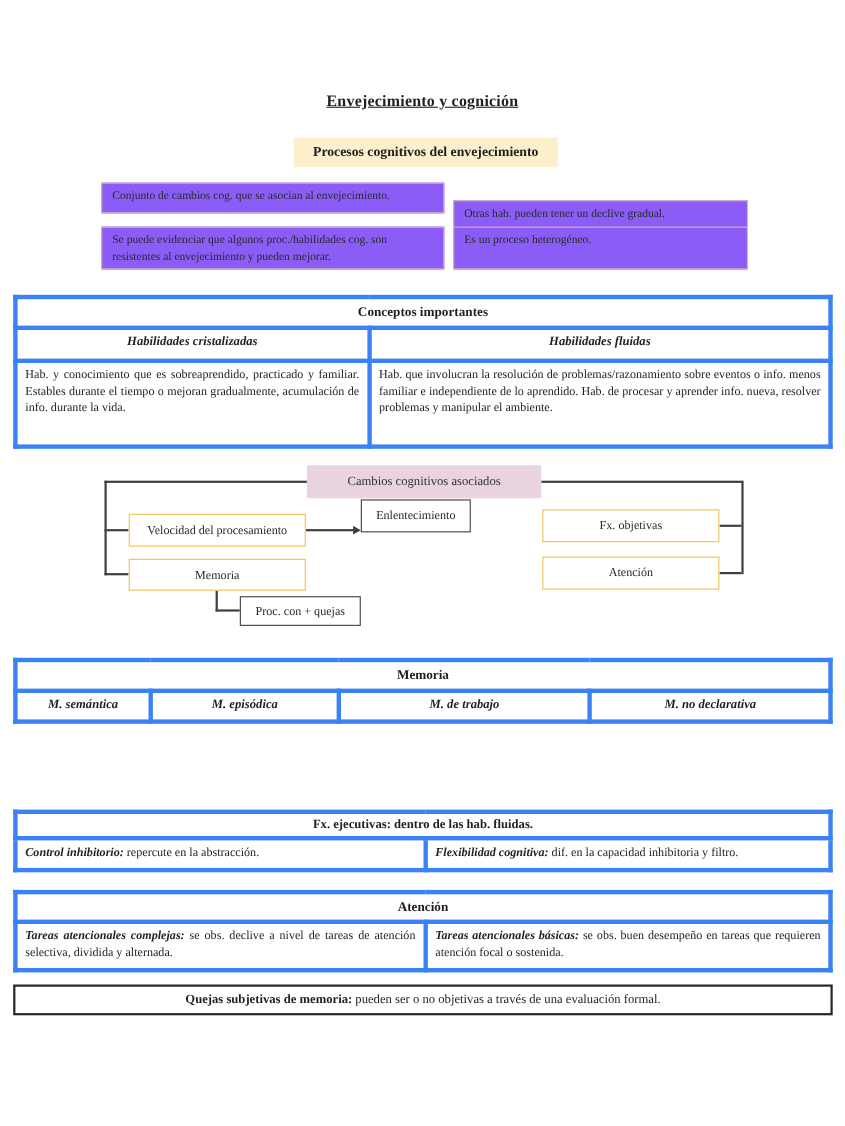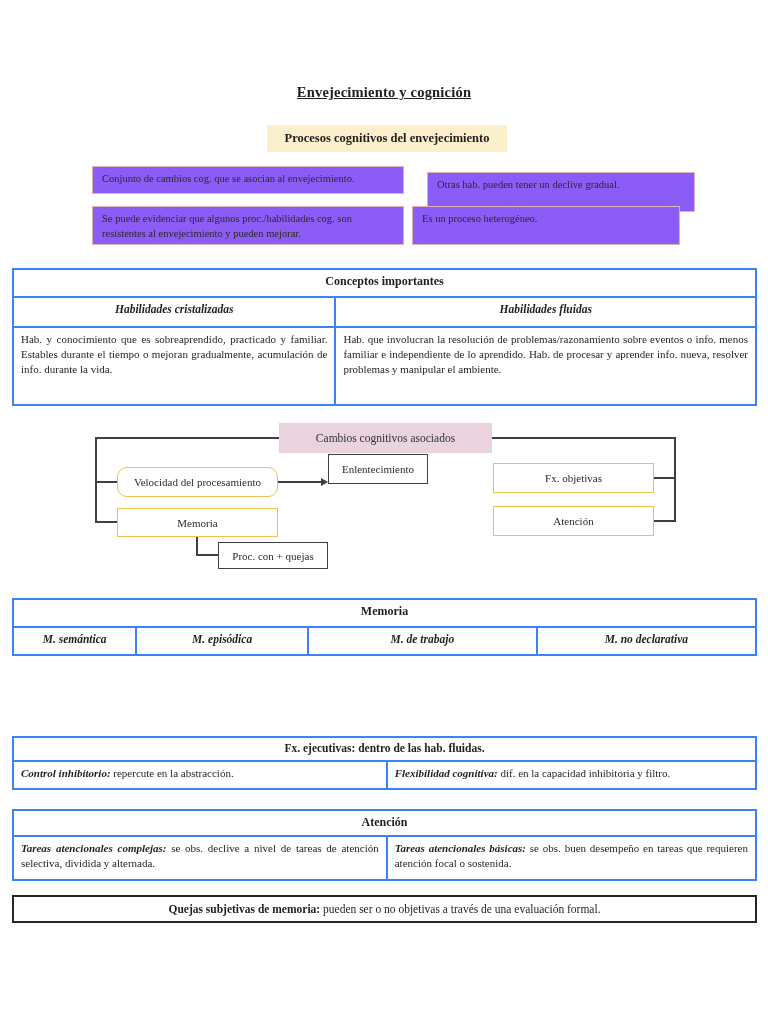--- a/index.html
+++ b/index.html
@@ -23,30 +23,30 @@
     font-weight:bold; font-size:12.5px; color:#1e1e1e;
   }
 
   
   .intro { position:absolute; top:166px; left:92px; width:590px; height:80px; }
   .ibox {
     position:absolute; box-sizing:border-box; border:1px solid #dfb2b6;
     font-size:10.5px; line-height:1.4; padding:5px 9px; color:#2a2a2a; background:#8b5cf6;
   }
   .ibox.b1 { left:0;     top:0;    width:312px; height:28px; }
-  .ibox.b2 { left:320px; top:6px;    width:268px; height:40px;margin-left:15px; }
+  .ibox.b2 { left:320px; top:16px;    width:268px; height:40px; }
   .ibox.b3 { left:0;     top:40px; width:312px; height:39px; }
   .ibox.b4 { left:320px; top:40px; width:268px; height:39px; }
 
   
   table.dtable {
     position:absolute; left:12px; width:745px; border-collapse:collapse;
     table-layout:fixed; border:2px solid #262626; font-size:11px; background:#fff;
   }
-  table.dtable td { border:2px solid #3b82f6; vertical-align:top; box-sizing:border-box; }
+  table.dtable td { border:4px solid #3b82f6; vertical-align:top; box-sizing:border-box; }
   td.t-title  { text-align:center; font-weight:bold; font-size:12px; vertical-align:middle; padding:4px 6px; }
   td.t-colhead{ text-align:center; font-weight:bold; font-style:italic; font-size:11.5px; vertical-align:middle; padding:5px 6px; }
   td.t-body   { text-align:justify; font-size:11px; line-height:1.38; padding:4px 7px 6px 7px; }
 
   #conceptos { top:268px; }
   #conceptos .r-title  { height:28px; }
   #conceptos .r-head   { height:30px; }
   #conceptos .r-body   { height:78px; }
 
   #memoria-table { top:598px; }
@@ -96,21 +96,21 @@
   .l-stub-vel { left:95px;  top:61px;  width:22px; }
   .l-stub-mem { left:95px;  top:101px; width:22px; }
   .l-arrow    { left:278px; top:61px;  width:44px; }
   .l-arrow-head { left:321px; top:58px; }
   .l-stub-fx  { left:654px; top:57px;  width:20px; }
   .l-stub-at  { left:654px; top:100px; width:20px; }
   .l-elbow-v  { left:196px; top:117px; height:19px; }
   .l-elbow-h  { left:196px; top:134px; width:22px; }
   
   .n-root { left:279px; top:3px;   width:213px; height:30px; }
-  .n-vel  { left:117px; top:47px;  width:161px; height:30px;border-radius:10px; }
+  .n-vel  { left:117px; top:47px;  width:161px; height:30px; }
   .n-enl  { left:328px; top:34px;  width:100px; height:30px; }
   .n-mem  { left:117px; top:88px;  width:161px; height:29px; }
   .n-proc { left:218px; top:122px; width:110px; height:27px; }
   .n-fx   { left:493px; top:43px;  width:161px; height:30px; }
   .n-at   { left:493px; top:86px;  width:161px; height:30px; }
 
   
   col.c-half1 { width:50.3%; } col.c-half2 { width:49.7%; }
   col.c-con1 { width:43.4%; } col.c-con2 { width:56.6%; }
   col.m1 { width:16.6%; } col.m2 { width:23.1%; } col.m3 { width:30.8%; } col.m4 { width:29.5%; }

